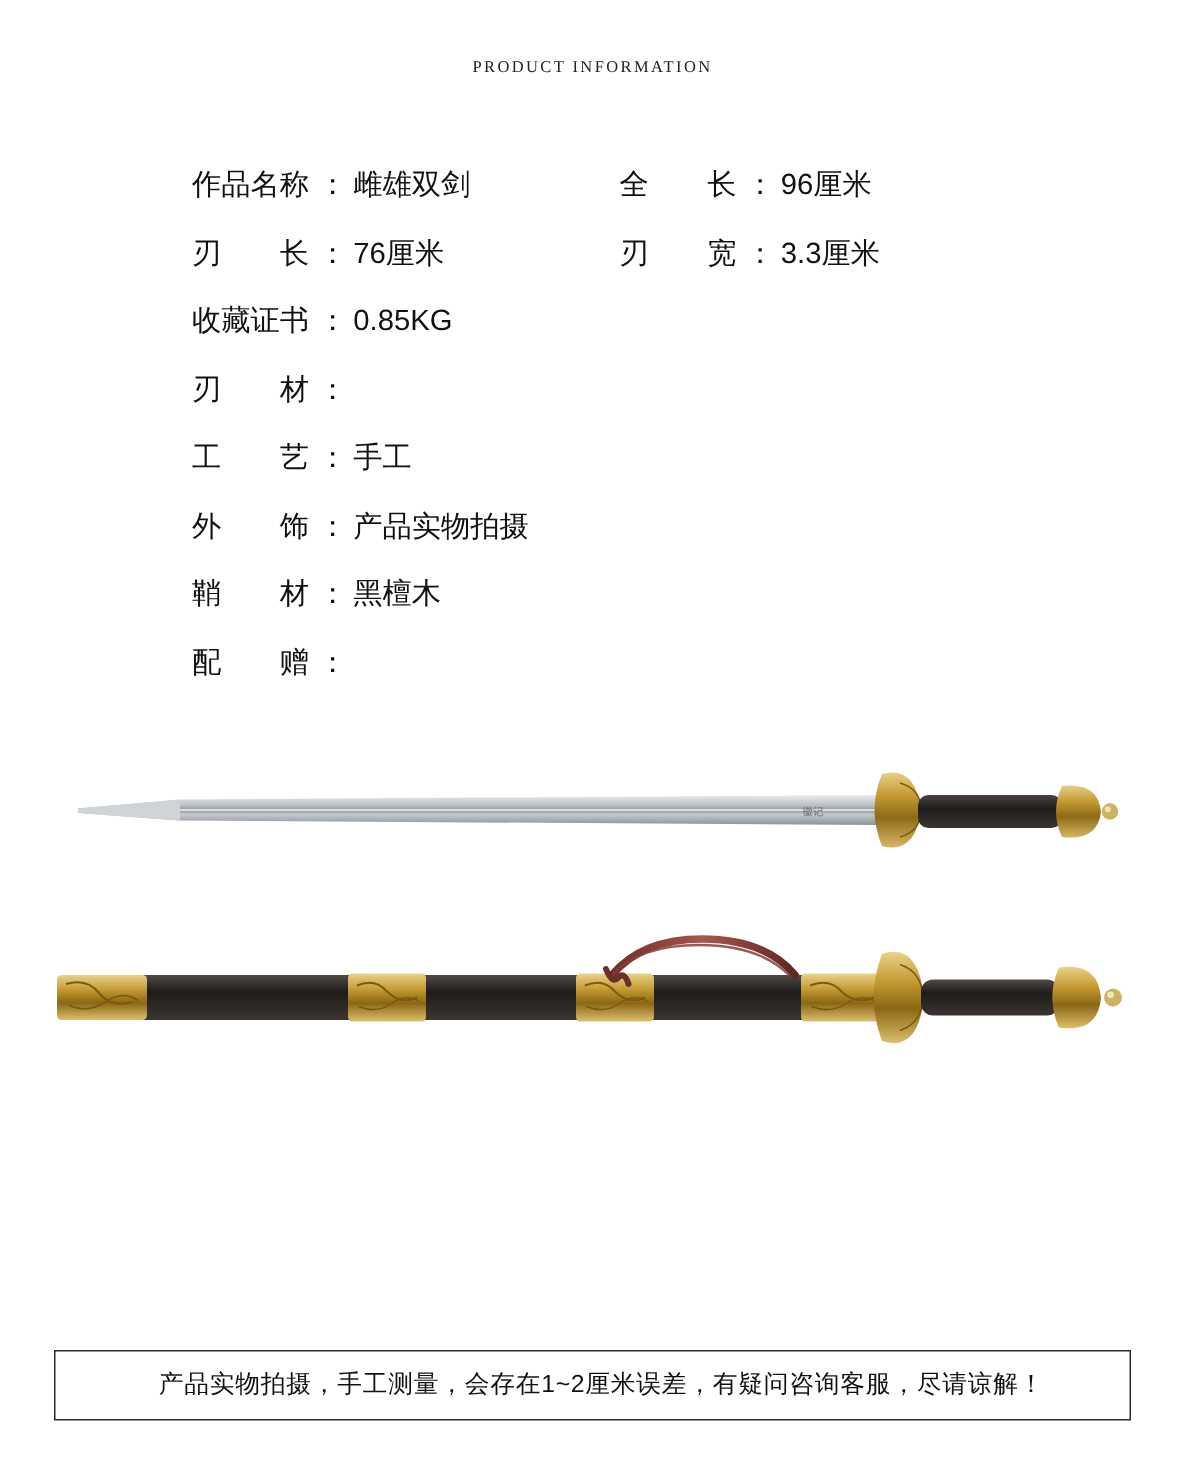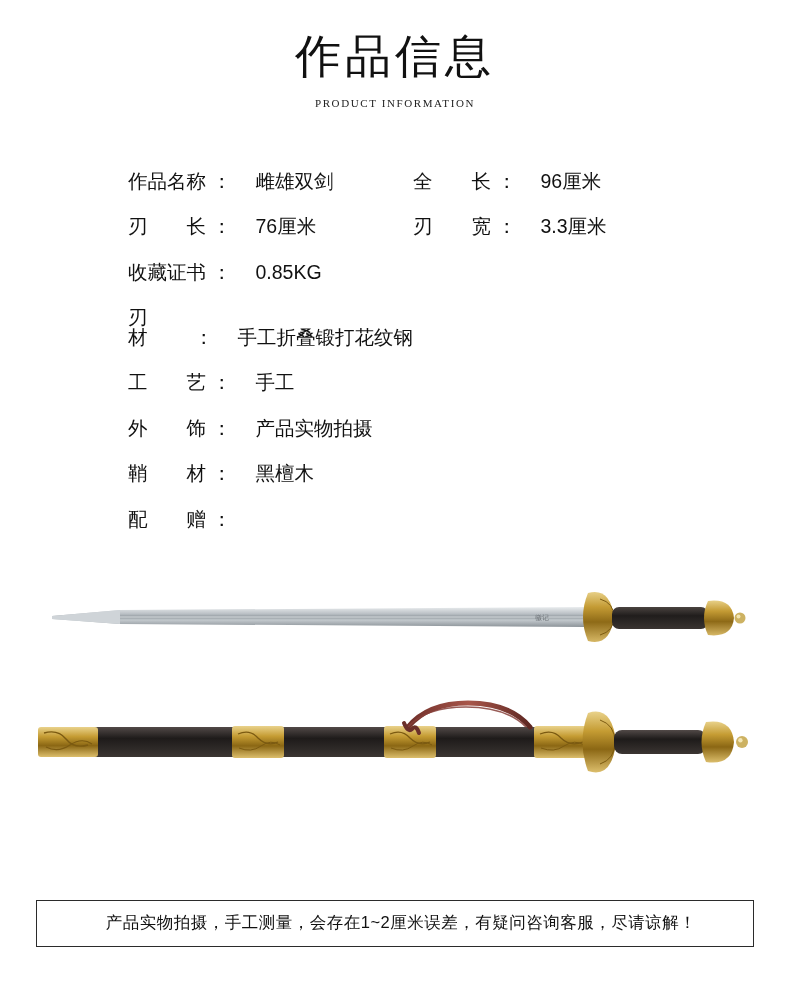--- a/index.html
+++ b/index.html
@@ -72,21 +72,21 @@
   .spec-label {
     display: inline-flex;
     justify-content: space-between;
     width: 84px;
     letter-spacing: 0;
   }
   .spec-colon {
     margin: 0 2px 0 0;
   }
   .spec-value {
-    margin-left: 22px;
+    margin-left: 2px;
     white-space: nowrap;
   }
 
   
   .products {
     position: relative;
     margin-top: 38px;
     height: 300px;
   }
   .sword-wrap {
@@ -110,21 +110,20 @@
     font-size: 16.5px;
     color: #111111;
     letter-spacing: 0.5px;
     box-sizing: border-box;
   }
 </style>
 </head>
 <body>
 
 <div class="header">
-  <div class="header-title">作品信息</div>
   <div class="header-rule-row">
     <div class="rule"></div>
     <div class="header-sub">PRODUCT INFORMATION</div>
     <div class="rule"></div>
   </div>
 </div>
 
 <div class="specs">
 
   <div class="spec-row">
@@ -158,21 +157,20 @@
       <span class="spec-label">收藏证书</span>
       <span class="spec-colon">：</span>
       <span class="spec-value">0.85KG</span>
     </div>
   </div>
 
   <div class="spec-row">
     <div class="spec-cell first">
       <span class="spec-label">刃　　材</span>
       <span class="spec-colon">：</span>
-      <span class="spec-value">手工折叠锻打花纹钢</span>
     </div>
   </div>
 
   <div class="spec-row">
     <div class="spec-cell first">
       <span class="spec-label">工　　艺</span>
       <span class="spec-colon">：</span>
       <span class="spec-value">手工</span>
     </div>
   </div>

